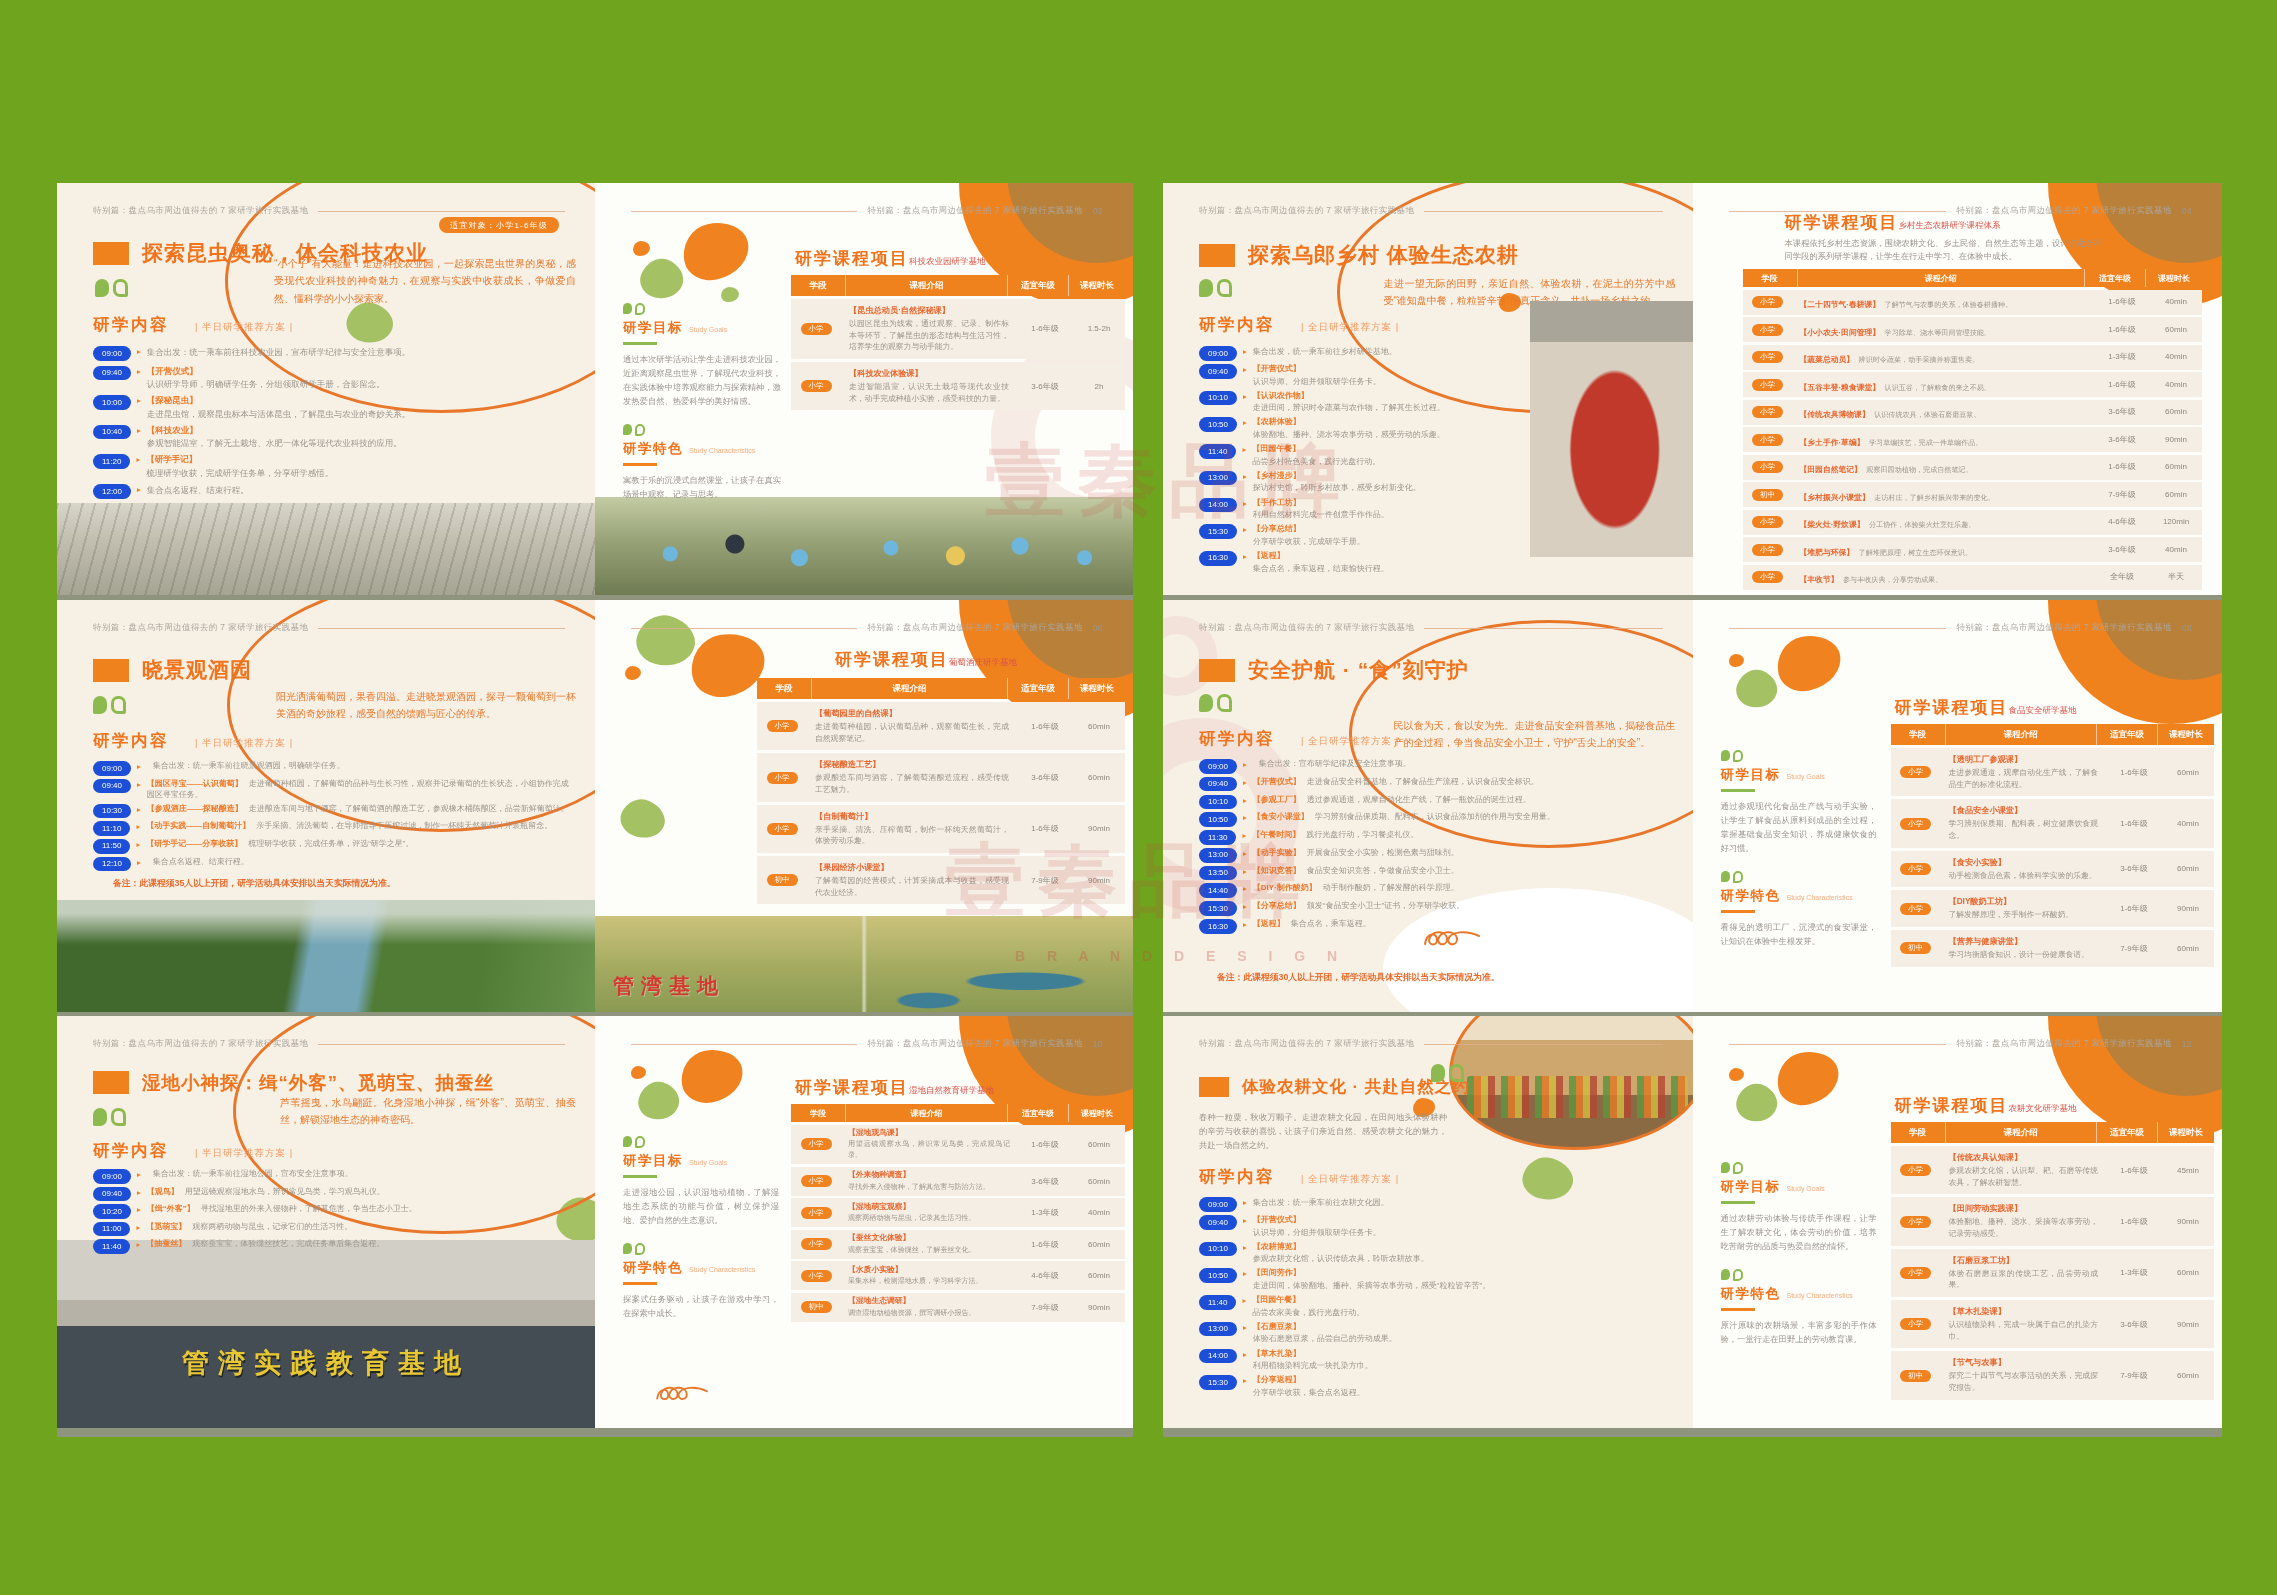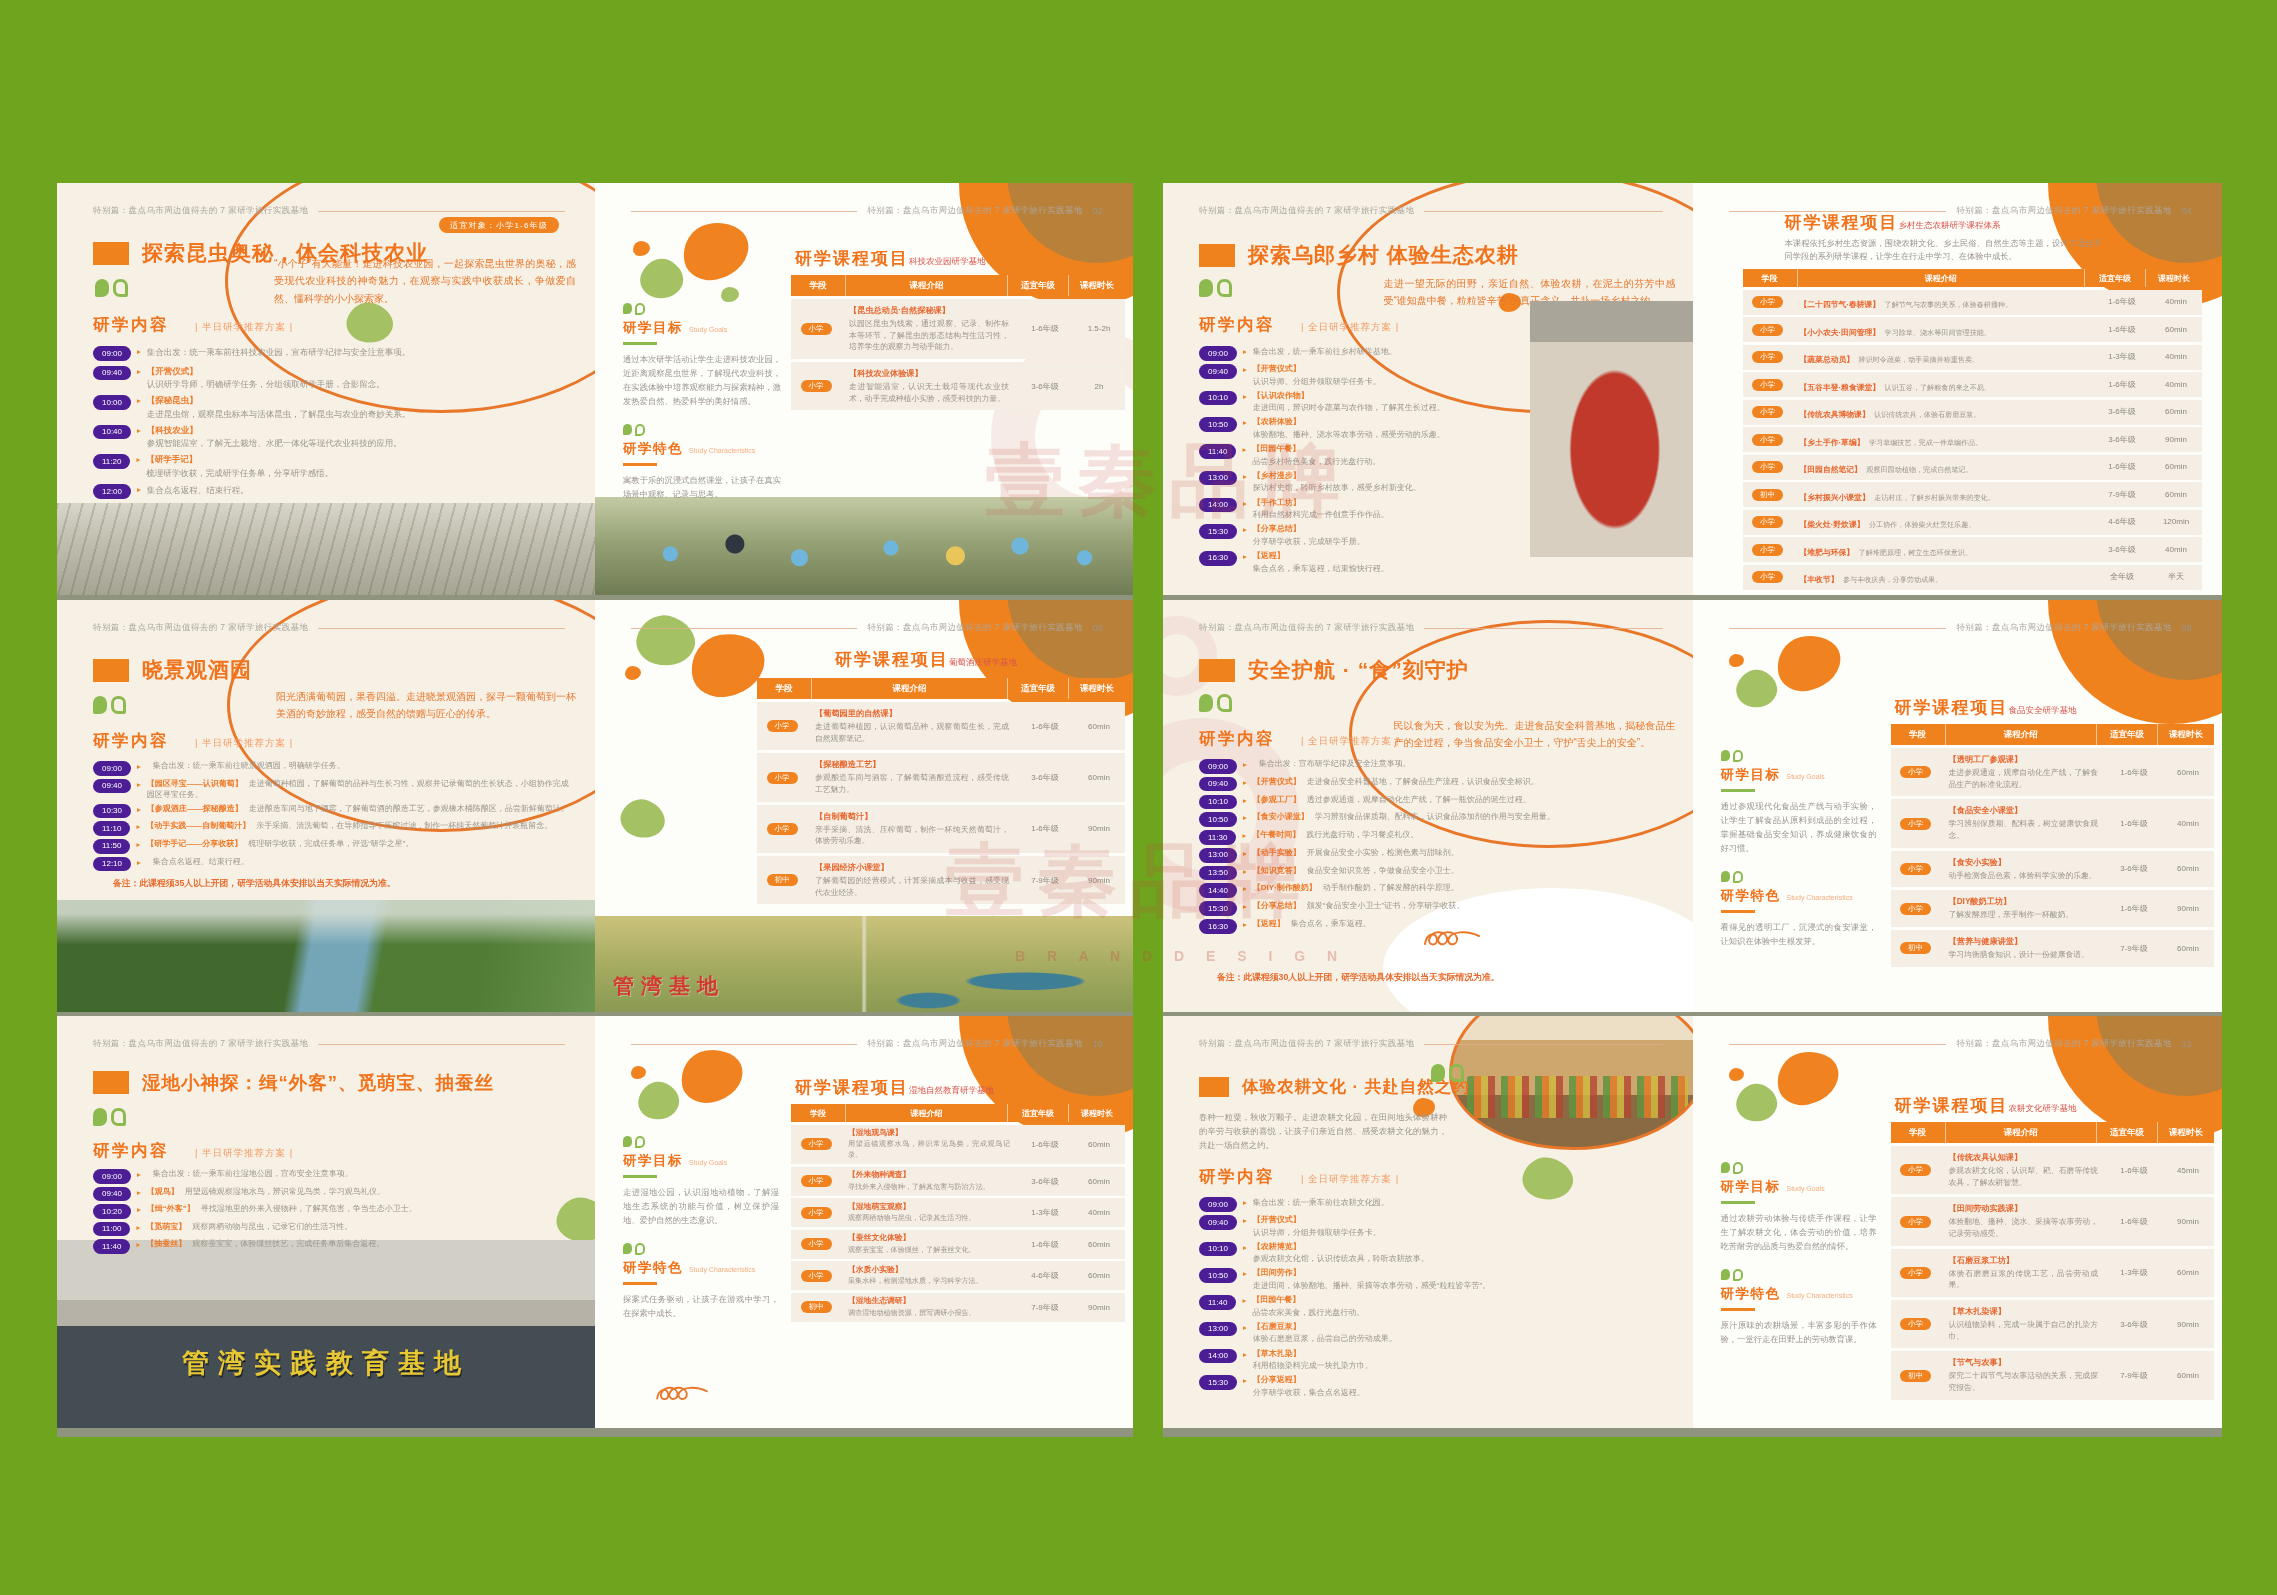--- a/index.html
+++ b/index.html
@@ -21,21 +21,21 @@
   .qq{position:absolute;display:flex;align-items:flex-end;gap:4px;z-index:4;}
   .qd{width:14px;height:18px;background:#8CBA4F;border-radius:8px 8px 8px 2px;}
   .qd.o{background:transparent;border:3px solid #8CBA4F;width:9px;height:12px;border-radius:7px 7px 2px 7px;}
   
   .sec{position:absolute;left:36px;display:flex;align-items:baseline;gap:26px;z-index:4;}
   .sec b{font-size:16.5px;color:#F1731B;letter-spacing:2.5px;}
   .sec i{font-style:normal;font-size:9.5px;color:#F49B63;letter-spacing:1px;}
   
   .items{position:absolute;left:36px;display:flex;flex-direction:column;z-index:4;}
   .item{display:flex;gap:6px;font-size:8.5px;line-height:1.45;align-items:flex-start;}
-  .ipill{flex:0 0 auto;background:#4c1d95;color:#fff;border-radius:9px;padding:1.5px 9px;font-size:8px;white-space:nowrap;margin-top:1px;}
+  .ipill{flex:0 0 auto;background:#1d4ed8;color:#fff;border-radius:9px;padding:1.5px 9px;font-size:8px;white-space:nowrap;margin-top:1px;}
   .iar{color:#F0831F;font-size:7.5px;margin-top:2px;}
   .itx{flex:1;}
   .ih{color:#EF7B2A;font-weight:bold;margin-right:6px;}
   .id{color:#9B958D;}
   .stack .ih{display:block;margin-bottom:1px;}
   .note{position:absolute;color:#E96A2B;font-size:8.8px;font-weight:bold;z-index:4;}
   
   .bubble{position:absolute;border:3px solid #E8772A;border-radius:50%;z-index:2;display:flex;align-items:center;}
   .bubble p{margin:0;color:#E8772A;font-size:10px;line-height:1.75;text-align:justify;}
   .badge{position:absolute;background:#F0831F;color:#fff;font-size:8px;padding:2.5px 11px;border-radius:10px;letter-spacing:1.2px;z-index:5;white-space:nowrap;}
@@ -815,20 +815,23 @@
       </div>
     </div>
   </div>
 
   <div class="spread" style="left:57px;top:1016px;width:1076px;">
     <div class="page pl">
       <div class="run">
           <span class="tx">特别篇：盘点乌市周边值得去的 7 家研学旅行实践基地</span>
           <span class="ln"></span>
         </div>
+      <div class="bubble" style="top:-28px;right:-58px;width:296px;height:192px;padding:24px 74px 24px 44px;">
+          <p>芦苇摇曳，水鸟翩跹。化身湿地小神探，缉“外客”、觅萌宝、抽蚕丝，解锁湿地生态的神奇密码。</p>
+        </div>
       <div class="bl bg2" style="right:-14px;bottom:186px;width:52px;height:44px;transform:rotate(14deg);"></div>
       <div class="trow" style="top:54px;">
           <span class="sq"></span>
           <h1 class="tt" style="font-size:18.5px;">湿地小神探：缉“外客”、觅萌宝、抽蚕丝</h1>
         </div>
       <div class="qq" style="top:92px;left:36px;">
           <span class="qd"></span>
           <span class="qd o"></span>
         </div>
       <div class="sec" style="top:124px;">

